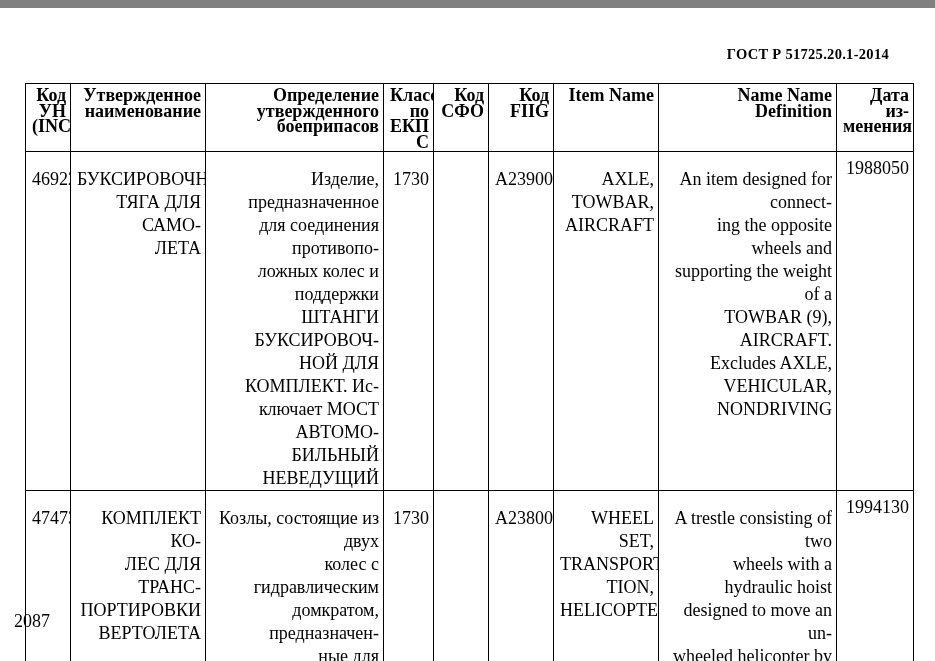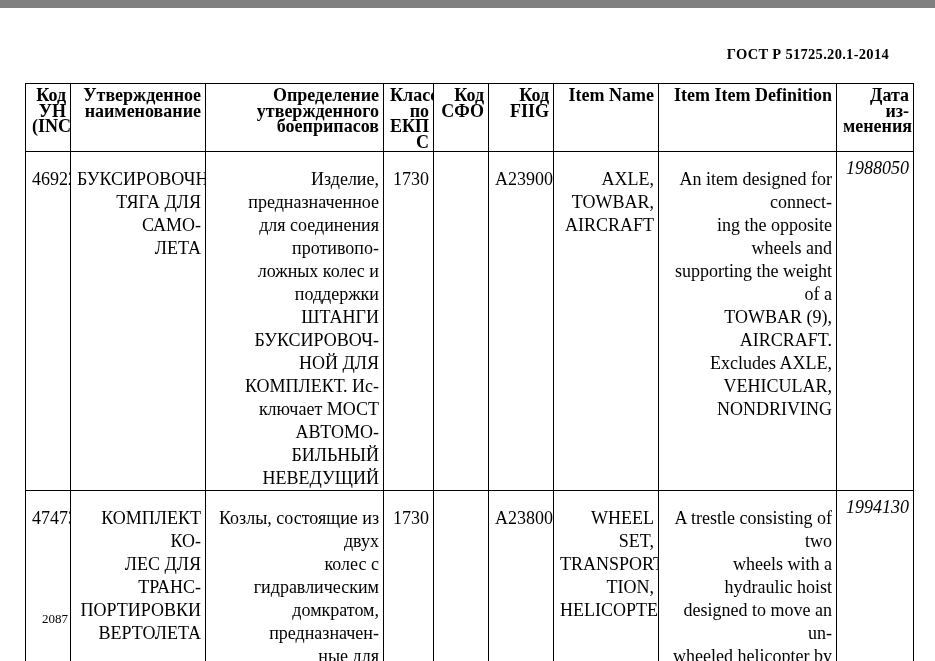--- a/index.html
+++ b/index.html
@@ -41,26 +41,26 @@
     padding: 2px 4px 0 6px;
   }
   .gost-table th {
     font-weight: bold;
     line-height: 15.5px;
     padding-top: 4px;
   }
   .gost-table td { line-height: 23px; }
   tr.row-cont td { line-height: 22px; padding-top: 0; }
   tr.row-main td { padding-top: 16px; }
-  .gost-table td.date-cell { line-height: 16px; padding-top: 8px; font-style: italic; }
+  .gost-table td.date-cell { line-height: 16px; padding-top: 8px; }
   .page-number {
     position: absolute;
-    left: 42px;
+    left: 14px;
     top: 603px;
-    font-size: 13px;
+    font-size: 18px;
   }
 </style>
 </head>
 <body>
 
 <div class="page">
 
   <div class="doc-header">ГОСТ Р 51725.20.1-2014</div>
 
   <table class="gost-table">
@@ -87,21 +87,21 @@
 боеприпасов</th>
         <th>Класс
 по
 ЕКП
 С</th>
         <th>Код
 СФО</th>
         <th>Код
 FIIG</th>
         <th>Item Name</th>
-        <th>Item Item Definition</th>
+        <th>Name Name Definition</th>
         <th>Дата из-
 менения</th>
       </tr>
     </thead>
     <tbody>
       <tr class="row-main" style="height:166px">
         <td>46922</td>
         <td>БУКСИРОВОЧНАЯ
 ТЯГА ДЛЯ САМО-
 ЛЕТА</td>

